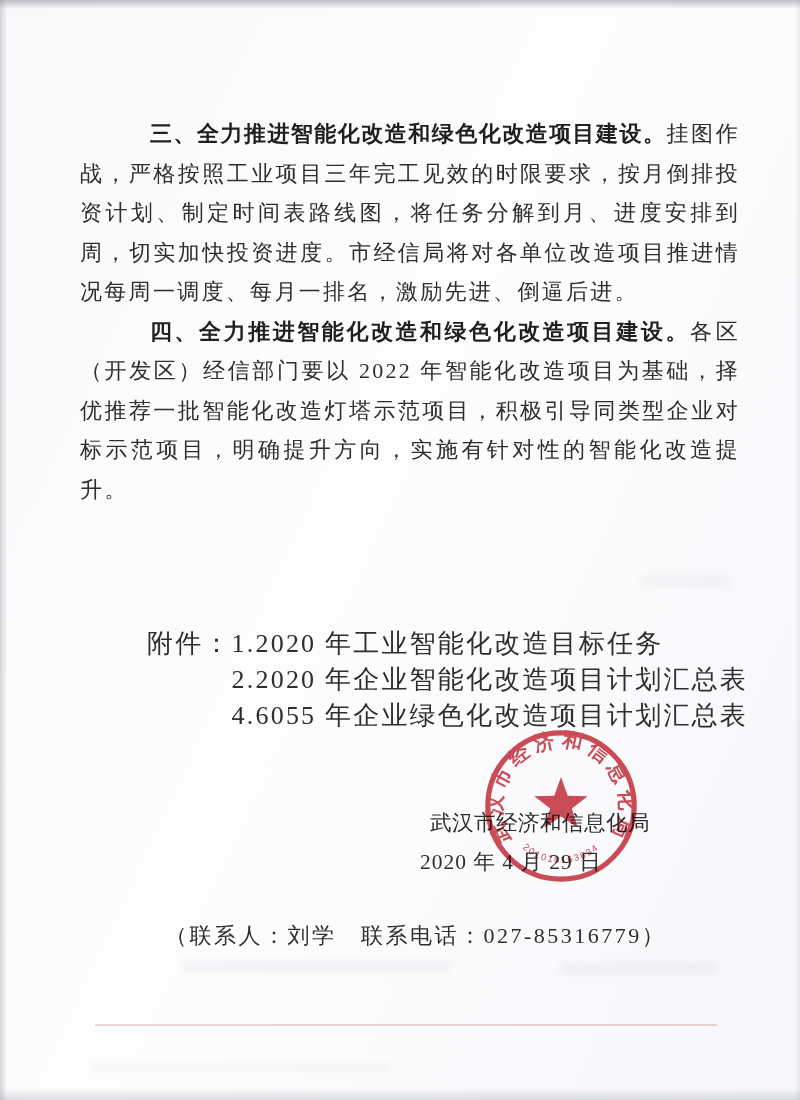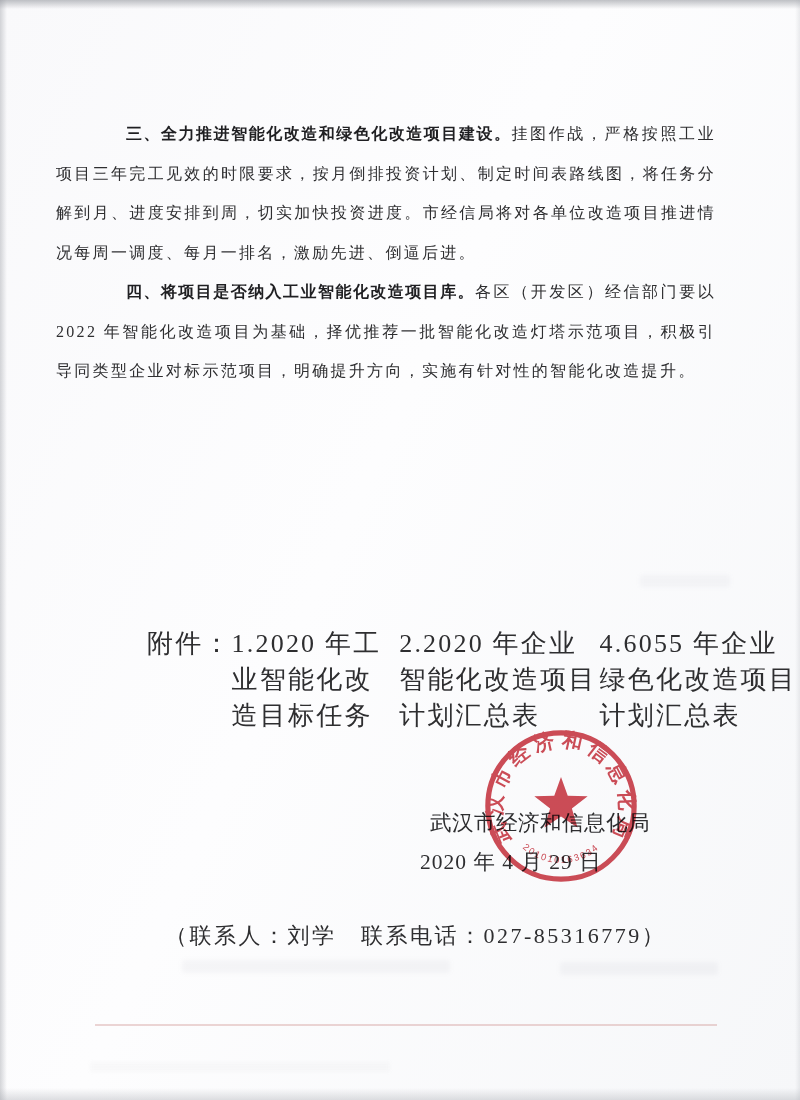--- a/index.html
+++ b/index.html
@@ -29,43 +29,43 @@
     background: linear-gradient(to top, rgba(160,163,170,0.35), rgba(160,163,170,0));
   }
   .edge-right {
     position: absolute; top: 0; right: 0; bottom: 0; width: 5px;
     background: linear-gradient(to left, rgba(170,173,180,0.22), rgba(170,173,180,0));
   }
 
   
   .doc-body {
     position: absolute;
-    top: 114px; left: 56px; width: 660px;
-    font-size: 16px; line-height: 39.5px;
+    top: 114px; left: 80px; width: 660px;
+    font-size: 22px; line-height: 39.5px;
     letter-spacing: 2.3px;
     text-align: justify;
   }
   .doc-body p { margin: 0; text-indent: 70px; }
   .para-heading {
     font-family: "Liberation Sans", "DejaVu Sans", sans-serif;
     font-weight: 700;
     letter-spacing: 1.2px;
     color: #1f1f22;
   }
 
   
   .attachments {
     position: absolute;
     top: 626px; left: 147px;
     font-size: 26px; line-height: 36px;
     letter-spacing: 2.2px;
     display: flex;
   }
   .attachments .att-label { white-space: nowrap; }
-  .attachments .att-items { display: flex; flex-direction: row; }
+  .attachments .att-items { display: flex; flex-direction: column; }
 
   
   .sig-issuer {
     position: absolute;
     top: 808px; left: 420px; width: 240px;
     text-align: center;
     font-size: 21.5px; letter-spacing: 0.5px;
   }
   .sig-date {
     position: absolute;
@@ -109,21 +109,21 @@
 
 <div class="page">
 
   <div class="edge-top"></div>
   <div class="edge-left"></div>
   <div class="edge-bottom"></div>
   <div class="edge-right"></div>
 
   <div class="doc-body">
     <p><span class="para-heading">三、全力推进智能化改造和绿色化改造项目建设。</span><span>挂图作战，严格按照工业项目三年完工见效的时限要求，按月倒排投资计划、制定时间表路线图，将任务分解到月、进度安排到周，切实加快投资进度。市经信局将对各单位改造项目推进情况每周一调度、每月一排名，激励先进、倒逼后进。</span></p>
-    <p><span class="para-heading">四、将项目是否纳入工业智能化改造项目库。</span><span>各区（开发区）经信部门要以 2022 年智能化改造项目为基础，择优推荐一批智能化改造灯塔示范项目，积极引导同类型企业对标示范项目，明确提升方向，实施有针对性的智能化改造提升。</span></p>
+    <p><span class="para-heading">四、全力推进智能化改造和绿色化改造项目建设。</span><span>各区（开发区）经信部门要以 2022 年智能化改造项目为基础，择优推荐一批智能化改造灯塔示范项目，积极引导同类型企业对标示范项目，明确提升方向，实施有针对性的智能化改造提升。</span></p>
   </div>
 
   <div class="attachments">
     <div class="att-label">附件：</div>
     <div class="att-items">
       <div>1.2020 年工业智能化改造目标任务</div>
       <div>2.2020 年企业智能化改造项目计划汇总表</div>
       <div>4.6055 年企业绿色化改造项目计划汇总表</div>
     </div>
   </div>

